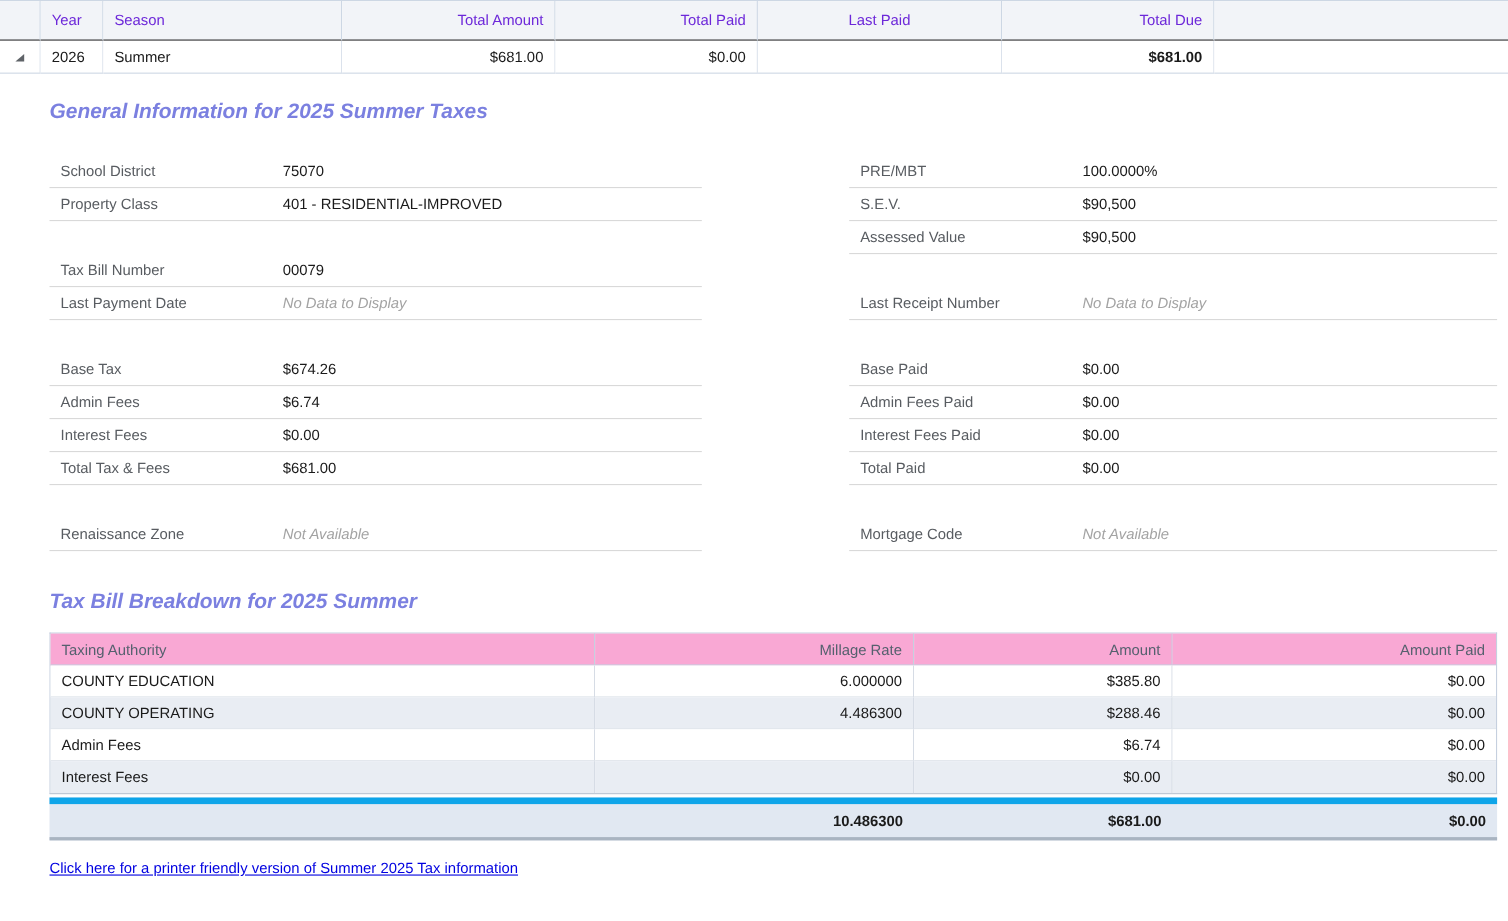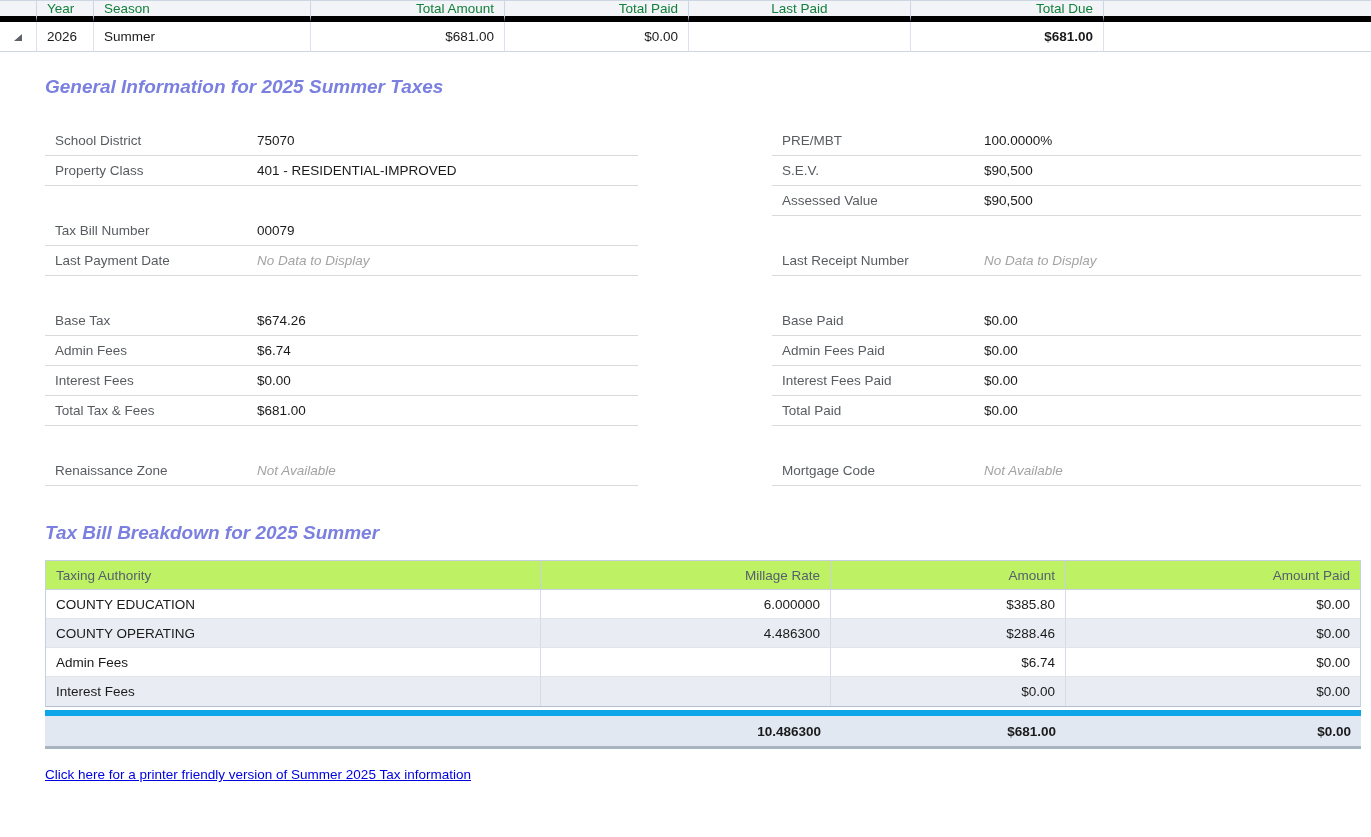--- a/index.html
+++ b/index.html
@@ -8,23 +8,23 @@
     font-family:"Liberation Sans",sans-serif;font-size:13.5px;color:#1a1a1a;
     position:relative;
   }
   
   .summary-grid{
     display:grid;
     grid-template-columns:37px 57px 217px 194px 184px 222px 193px 1fr;
     border-top:1px solid #cdd7e4;
   }
   .sh{
-    height:21px;background:#f2f4f8;color:#15803d;
-    display:flex;align-items:center;padding:0 10px;box-sizing:border-box;
-    border-bottom:6px solid #000000;border-right:1px solid #cdd7e4;
+    height:36px;background:#f2f4f8;color:#6d28d9;
+    display:flex;align-items:center;padding:0 10px;box-sizing:border-box;
+    border-bottom:1px solid #000000;border-right:1px solid #cdd7e4;
   }
   .sh-fill{border-right:none;}
   .sd{
     height:30px;background:#fff;
     display:flex;align-items:center;padding:0 10px;box-sizing:border-box;
     border-bottom:1px solid #cdd7e4;border-right:1px solid #dbe2ec;
   }
   .sd-fill{border-right:none;}
   .sd-exp{justify-content:center;padding:0;}
   .num{justify-content:flex-end;}
@@ -58,21 +58,21 @@
   
   .bwrap{width:1316px;margin:18px 0 0 45px;}
   .bgrid{
     display:grid;
     grid-template-columns:495px 290px 235px 1fr;
     box-sizing:border-box;
     border:1px solid #c6d0df;
     border-bottom:1px solid #b4c0ce;
   }
   .bh{
-    height:29px;background:#bef264;color:#55606e;
+    height:29px;background:#f9a8d4;color:#55606e;
     display:flex;align-items:center;padding:0 10px;box-sizing:border-box;
     border-bottom:1px solid #c6d0df;border-right:1px solid #c6d0df;
   }
   .bh.last{border-right:none;}
   .bcell{
     height:29px;background:#fff;
     display:flex;align-items:center;padding:0 10px;box-sizing:border-box;
     border-bottom:1px solid #e0e5ec;border-right:1px solid #d6dce5;
   }
   .bcell.last{border-right:none;}

